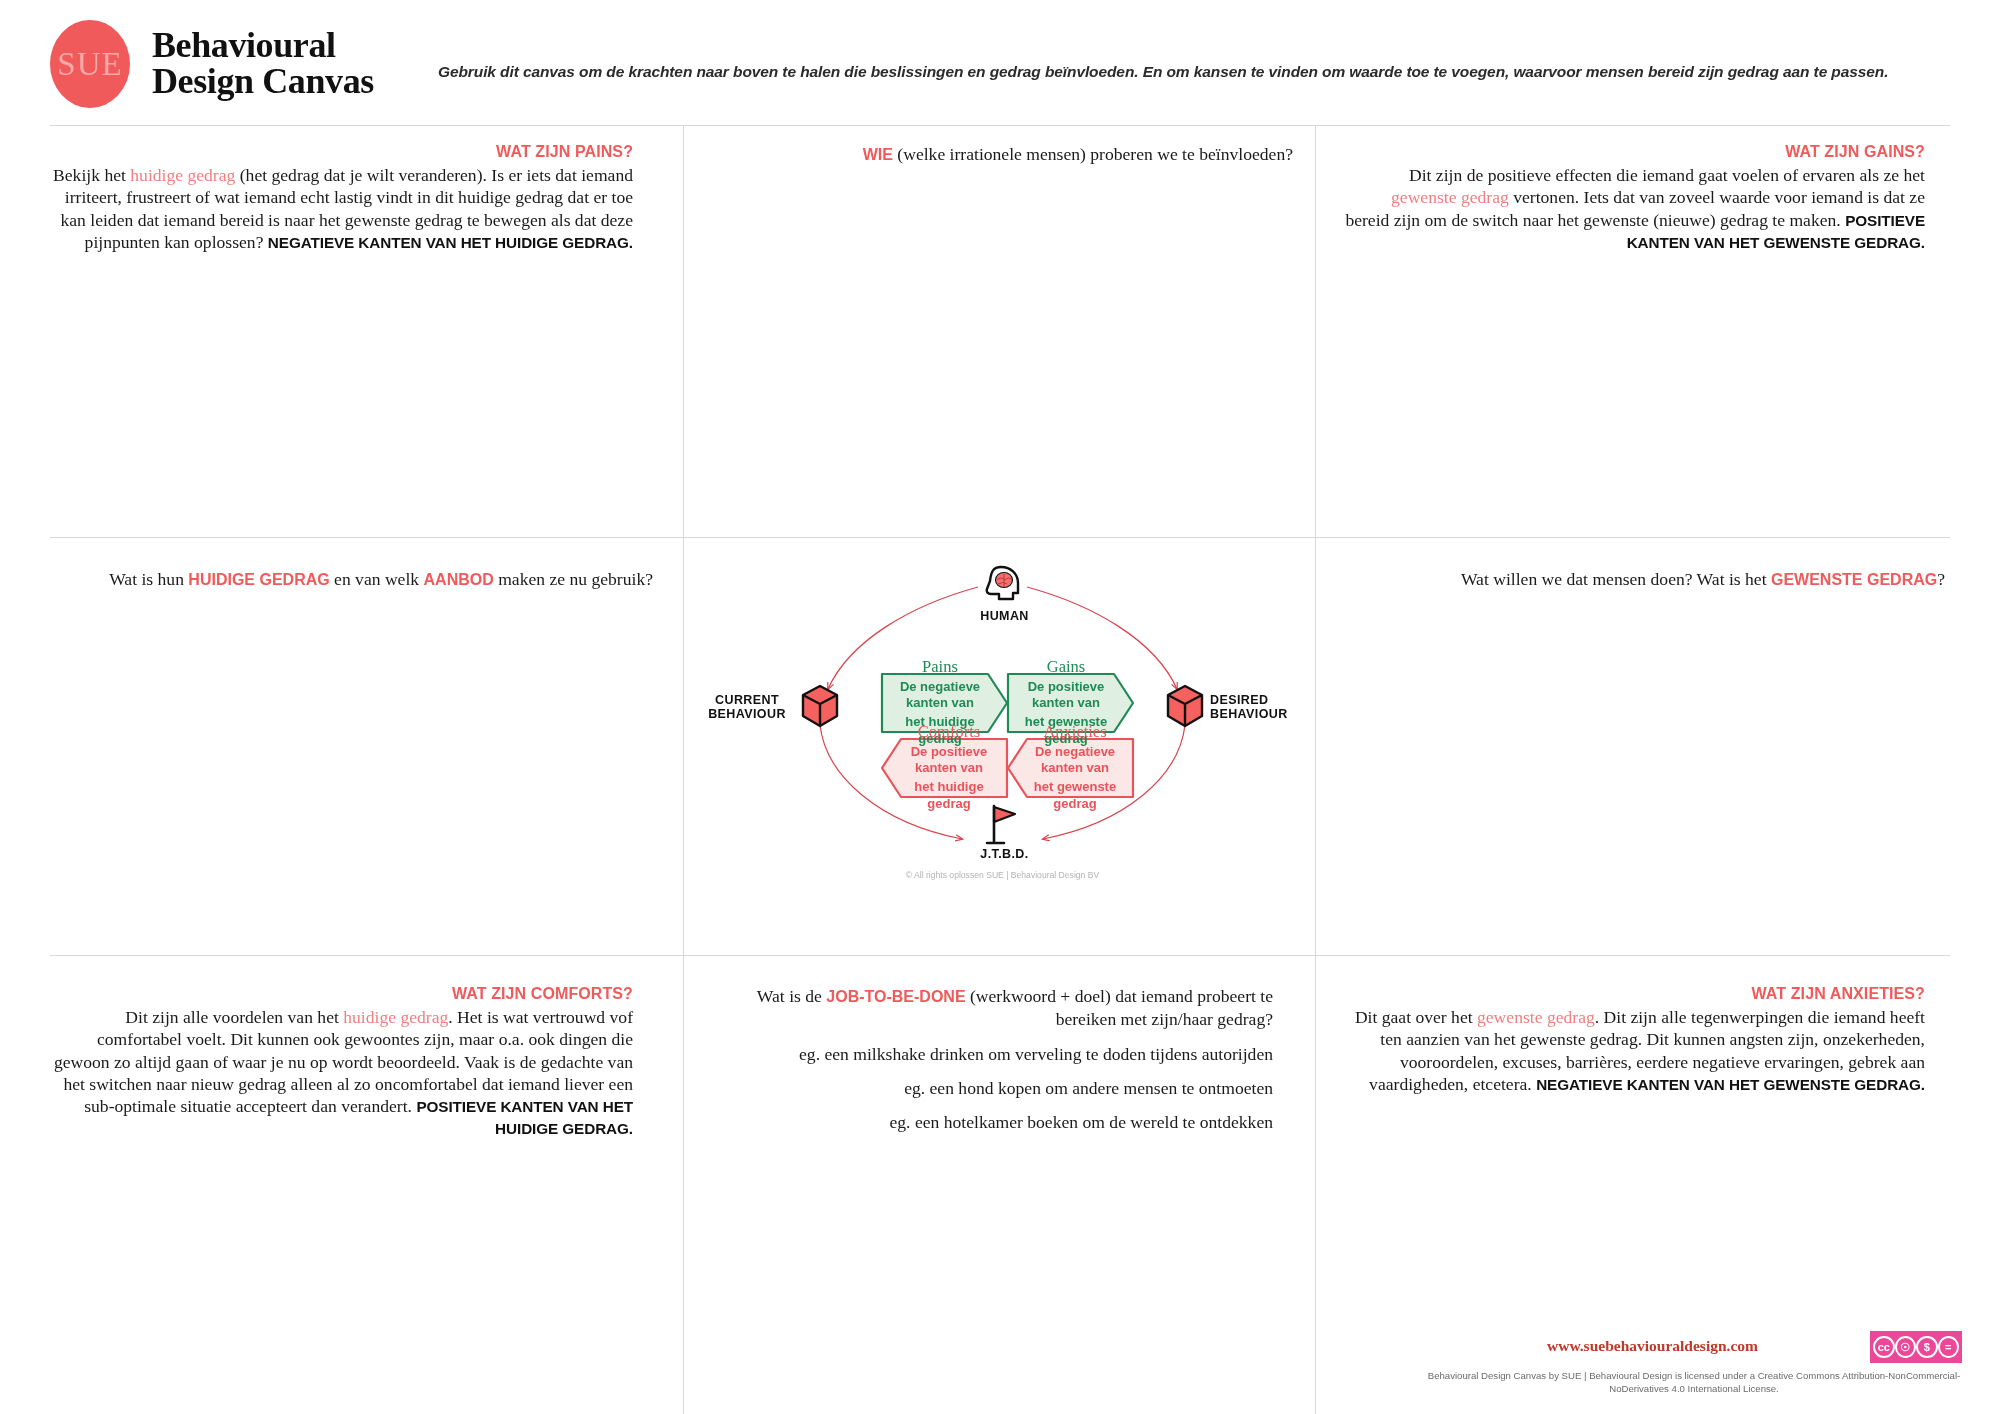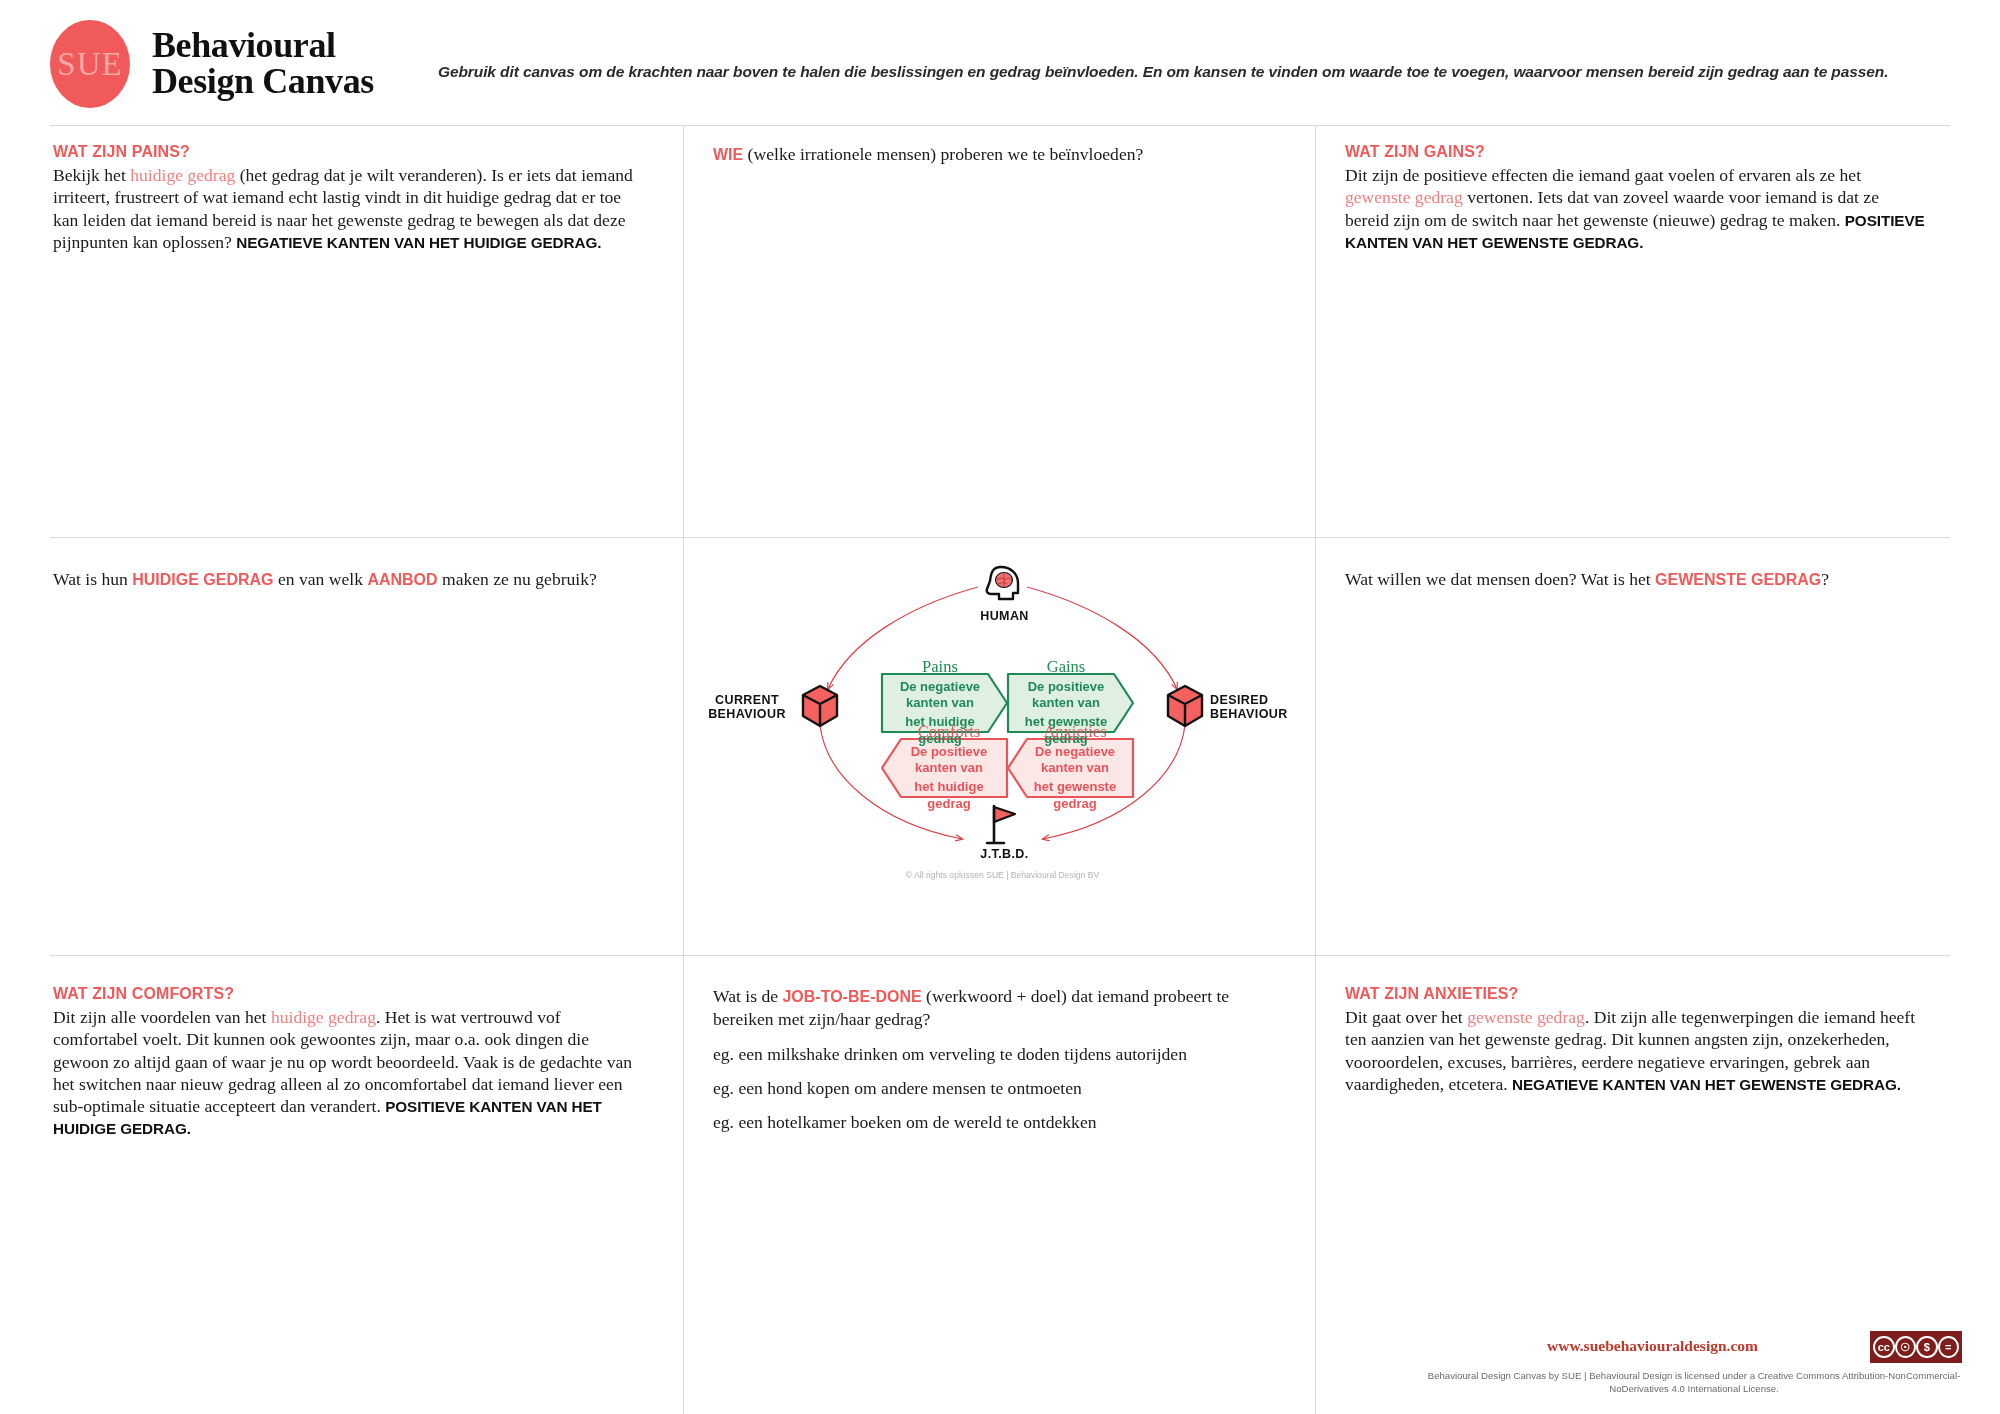--- a/index.html
+++ b/index.html
@@ -31,21 +31,21 @@
     position: absolute; left: 438px; top: 63px; width: 1500px;
     font-family: "Liberation Sans", sans-serif; font-style: italic; font-weight: 700;
     font-size: 15.5px; color: #2b2b2b; letter-spacing: -0.1px;
   }
 
   
   .hline { position: absolute; height: 1px; background: #d8d8d8; }
   .vline { position: absolute; width: 1px; background: #d8d8d8; }
 
   
-  .cell { position: absolute; }
+  .cell { position: absolute; text-align: right; }
   .cell-title {
     font-family: "Liberation Sans", sans-serif; font-weight: 700; font-size: 16px;
     color: #F05A5A; letter-spacing: 0.1px; margin-bottom: 3px;
   }
   .cell-body {
     font-family: "Liberation Serif", serif; font-size: 17.6px; line-height: 1.265;
     color: #1a1a1a;
   }
   .cell-body .pink { color: #F08080; }
   .cell-body .bold {
@@ -76,21 +76,21 @@
   .copyright {
     position: absolute; left: 0; top: 305px; width: 625px; text-align: center;
     font-family: "Liberation Sans", sans-serif; font-size: 8.6px; color: #b3b3b3;
   }
 
   
   .footer-url {
     position: absolute; right: 242px; top: 1337px;
     font-family: "Liberation Serif", serif; font-weight: 700; font-size: 15.5px; color: #C0392B;
   }
-  .cc-badge { position: absolute; right: 38px; top: 1331px; width: 92px; height: 32px; background: #7f1d1d;
+  .cc-badge { position: absolute; right: 38px; top: 1331px; width: 92px; height: 32px; background: #ec4899;
     display: flex; align-items: center; justify-content: space-around; padding: 0 3px; }
   .cc-o { width: 22px; height: 22px; border-radius: 50%; border: 2px solid #fff; color: #fff;
     font-family: "Liberation Sans", sans-serif; font-size: 11px; font-weight: 700;
     display: flex; align-items: center; justify-content: center; }
   .footer-license {
     position: absolute; right: 26px; top: 1370px; width: 560px; text-align: center;
     font-family: "Liberation Sans", sans-serif; font-size: 9.6px; color: #6b6b6b; line-height: 1.35;
   }
 </style>
 </head>

